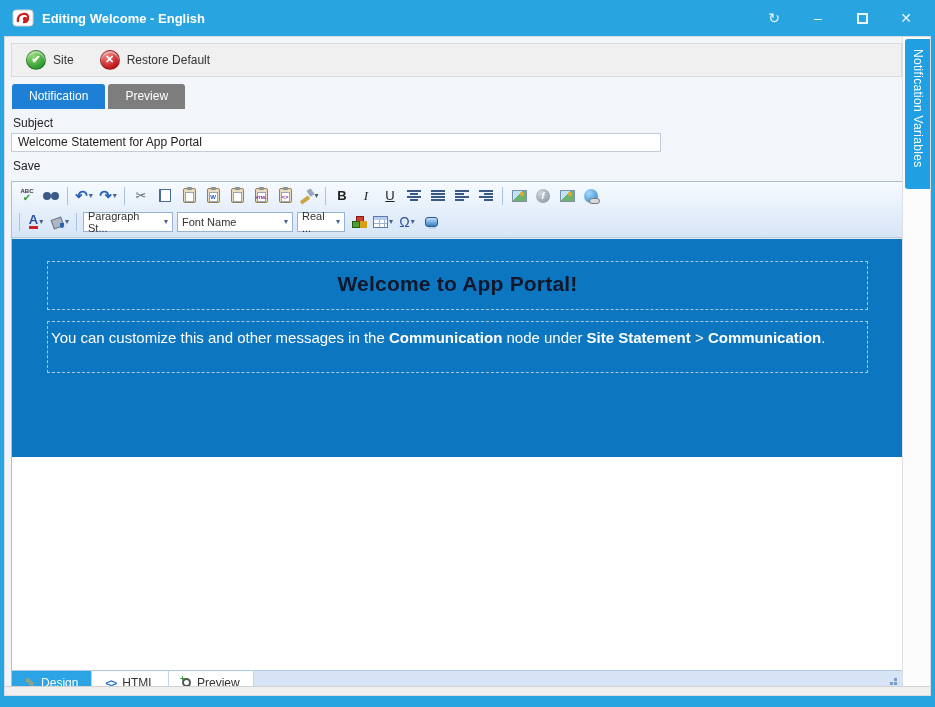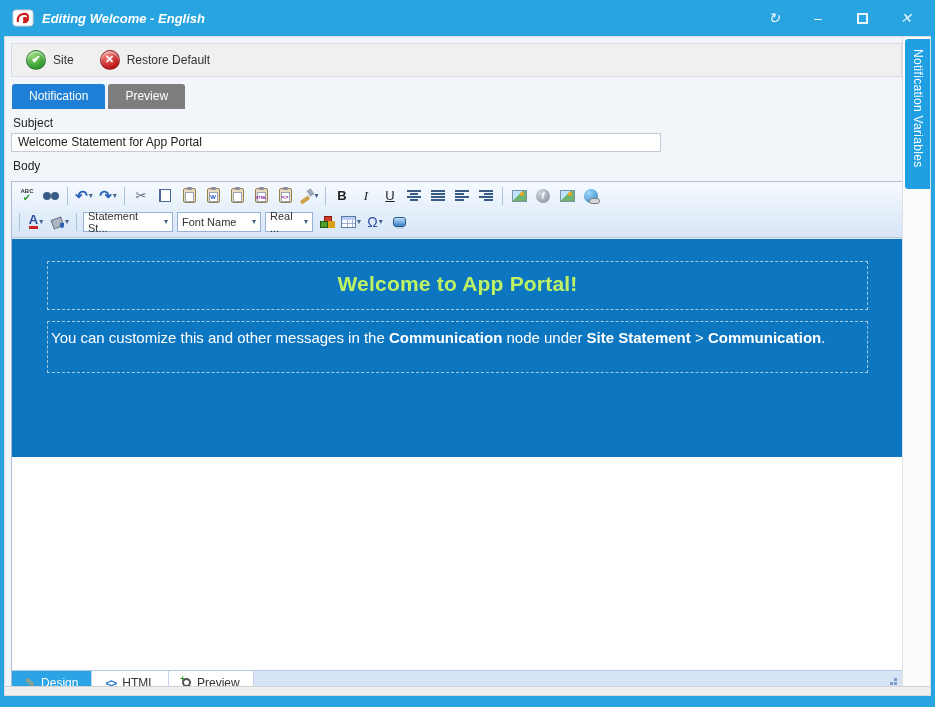--- a/index.html
+++ b/index.html
@@ -8,21 +8,20 @@
 
   .window{
     position:relative; width:935px; height:707px;
     background:#28a4e0; padding:0 4px 7px 4px;
   }
 
   
   .titlebar{
     height:36px; display:flex; align-items:center; padding:0 10px 0 8px;
     color:#fff;
-    font-style:italic;
   }
   .app-logo{ width:22px; height:20px; margin-right:8px; display:inline-flex; }
   .win-title{ font-size:13px; font-weight:bold; flex:1; }
   .win-btn{
     width:30px; height:24px; display:inline-flex; align-items:center; justify-content:center;
     color:#eaf6fd; font-size:14px; margin-left:14px; cursor:default;
   }
   .max-box{ width:11px; height:11px; border:2px solid #eaf6fd; display:inline-block; }
 
   
@@ -141,21 +140,21 @@
       linear-gradient(#9ab2d8,#9ab2d8) 5px 0/1px 12px no-repeat,
       linear-gradient(#9ab2d8,#9ab2d8) 10px 0/1px 12px no-repeat, #fff; }
   .monitor{ width:13px; height:10px; border-radius:3px; background:linear-gradient(#bfe0ff,#3a7ec2); border:1px solid #2a5a8a; position:relative; }
   .monitor::after{ content:""; position:absolute; left:2px; bottom:-3px; width:8px; height:2px; background:#c8d4e4; border-radius:1px; }
 
   
   .ed-content{ flex:1; background:#fff; overflow:hidden; border-top:1px solid #e0e6ee; }
   .email-blue{ height:218px; padding:22px 35px 0; }
   .dash-box{ border:1px dashed #a9c8dc; }
   .email-head{ text-align:center; padding:10px 0 13px; }
-  .email-head h1{ color:#bef264; font-size:21px; font-weight:bold; letter-spacing:.2px; }
+  .email-head h1{ color:#0f172a; font-size:21px; font-weight:bold; letter-spacing:.2px; }
   .email-para{ margin-top:11px; padding:7px 3px 26px; color:#fff; font-size:15px; }
   .email-para b{ font-weight:bold; }
 
   
   .ed-bottom{ height:24px; background:#d7e4f6; border-top:1px solid #b2c9e4; display:flex; align-items:stretch; }
   .btab{
     display:flex; align-items:center; gap:6px; padding:0 13px; font-size:12px; color:#333;
     background:#fff; border-right:1px solid #c6d4ea; cursor:pointer;
   }
   .btab.active{ background:#2ba3e4; color:#fff; }
@@ -219,21 +218,21 @@
         </span>
       </div>
 
       <div class="tabrow">
         <span class="tab active">Notification</span>
         <span class="tab inactive">Preview</span>
       </div>
 
       <div class="fld-label">Subject</div>
       <input class="subject-input" type="text" value="Welcome Statement for App Portal" style="">
-      <div class="fld-label">Body</div>
+      <div class="fld-label">Save</div>
 
       <div class="editor">
         <div class="ed-toolbar">
 
           <div class="ed-row">
             <span class="tbi">
               <span class="spell">
                 <span class="abc">ABC</span>
                 <span class="chk">✔</span>
               </span>
@@ -328,24 +327,24 @@
             <span class="tbi">
                 <span class="fontA">A</span>
                 <span class="caret">▾</span>
               </span>
             <span class="tbi">
                 <span class="bucket"></span>
                 <span class="caret">▾</span>
               </span>
             <span class="sep"></span>
             <span class="dd" style="width:90px">
-              <span>Statement St...</span>
+              <span>Paragraph St...</span>
               <span class="caret">▾</span>
             </span>
-            <span class="dd" style="width:84px">
+            <span class="dd" style="width:116px">
               <span>Font Name</span>
               <span class="caret">▾</span>
             </span>
             <span class="dd" style="width:48px">
               <span>Real ...</span>
               <span class="caret">▾</span>
             </span>
             <span class="tbi">
                 <span class="blocks"></span>
               </span>

